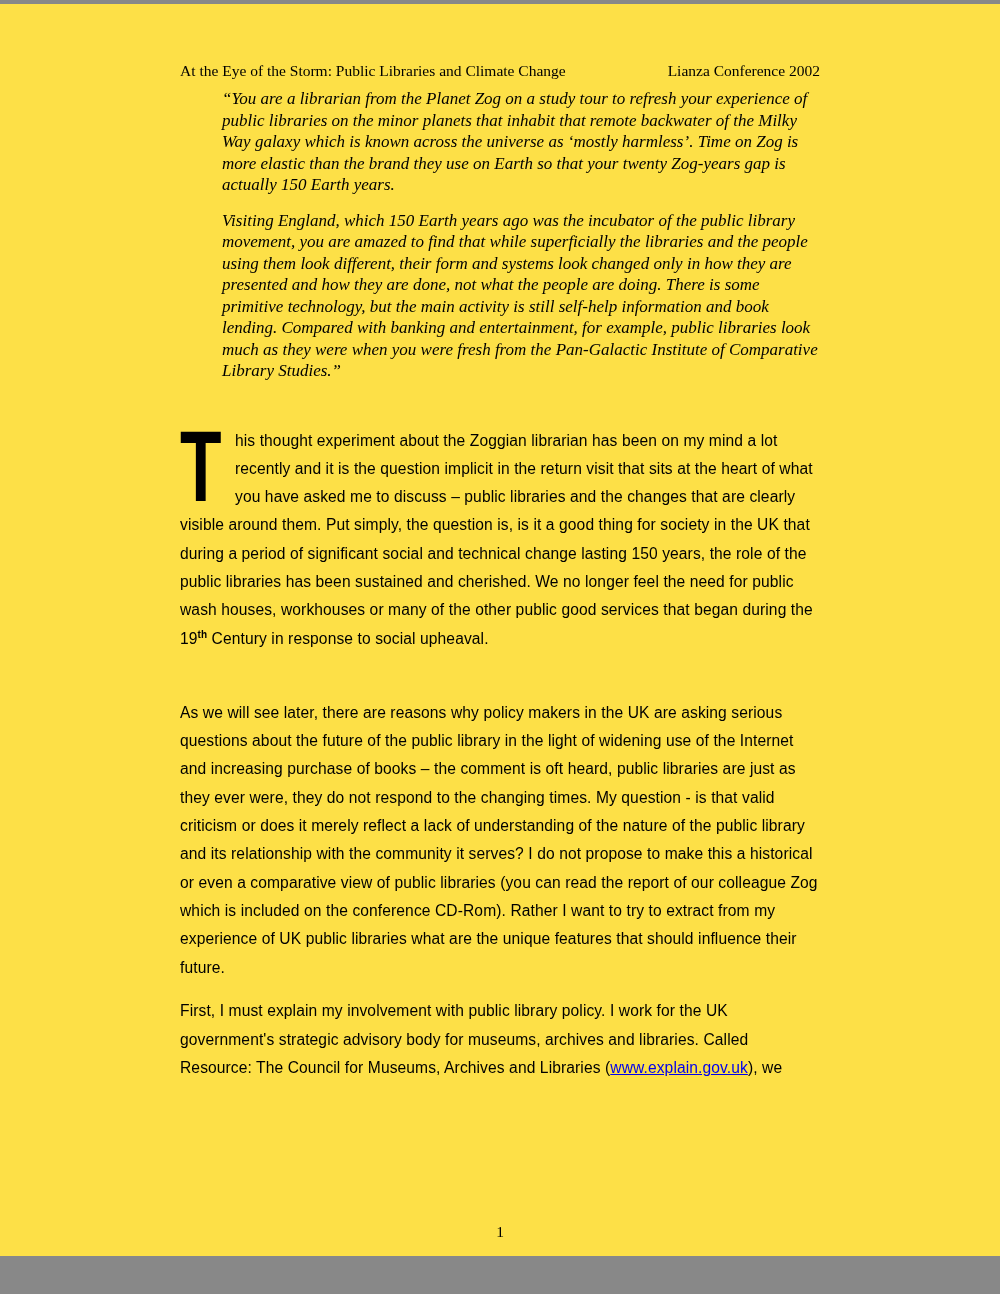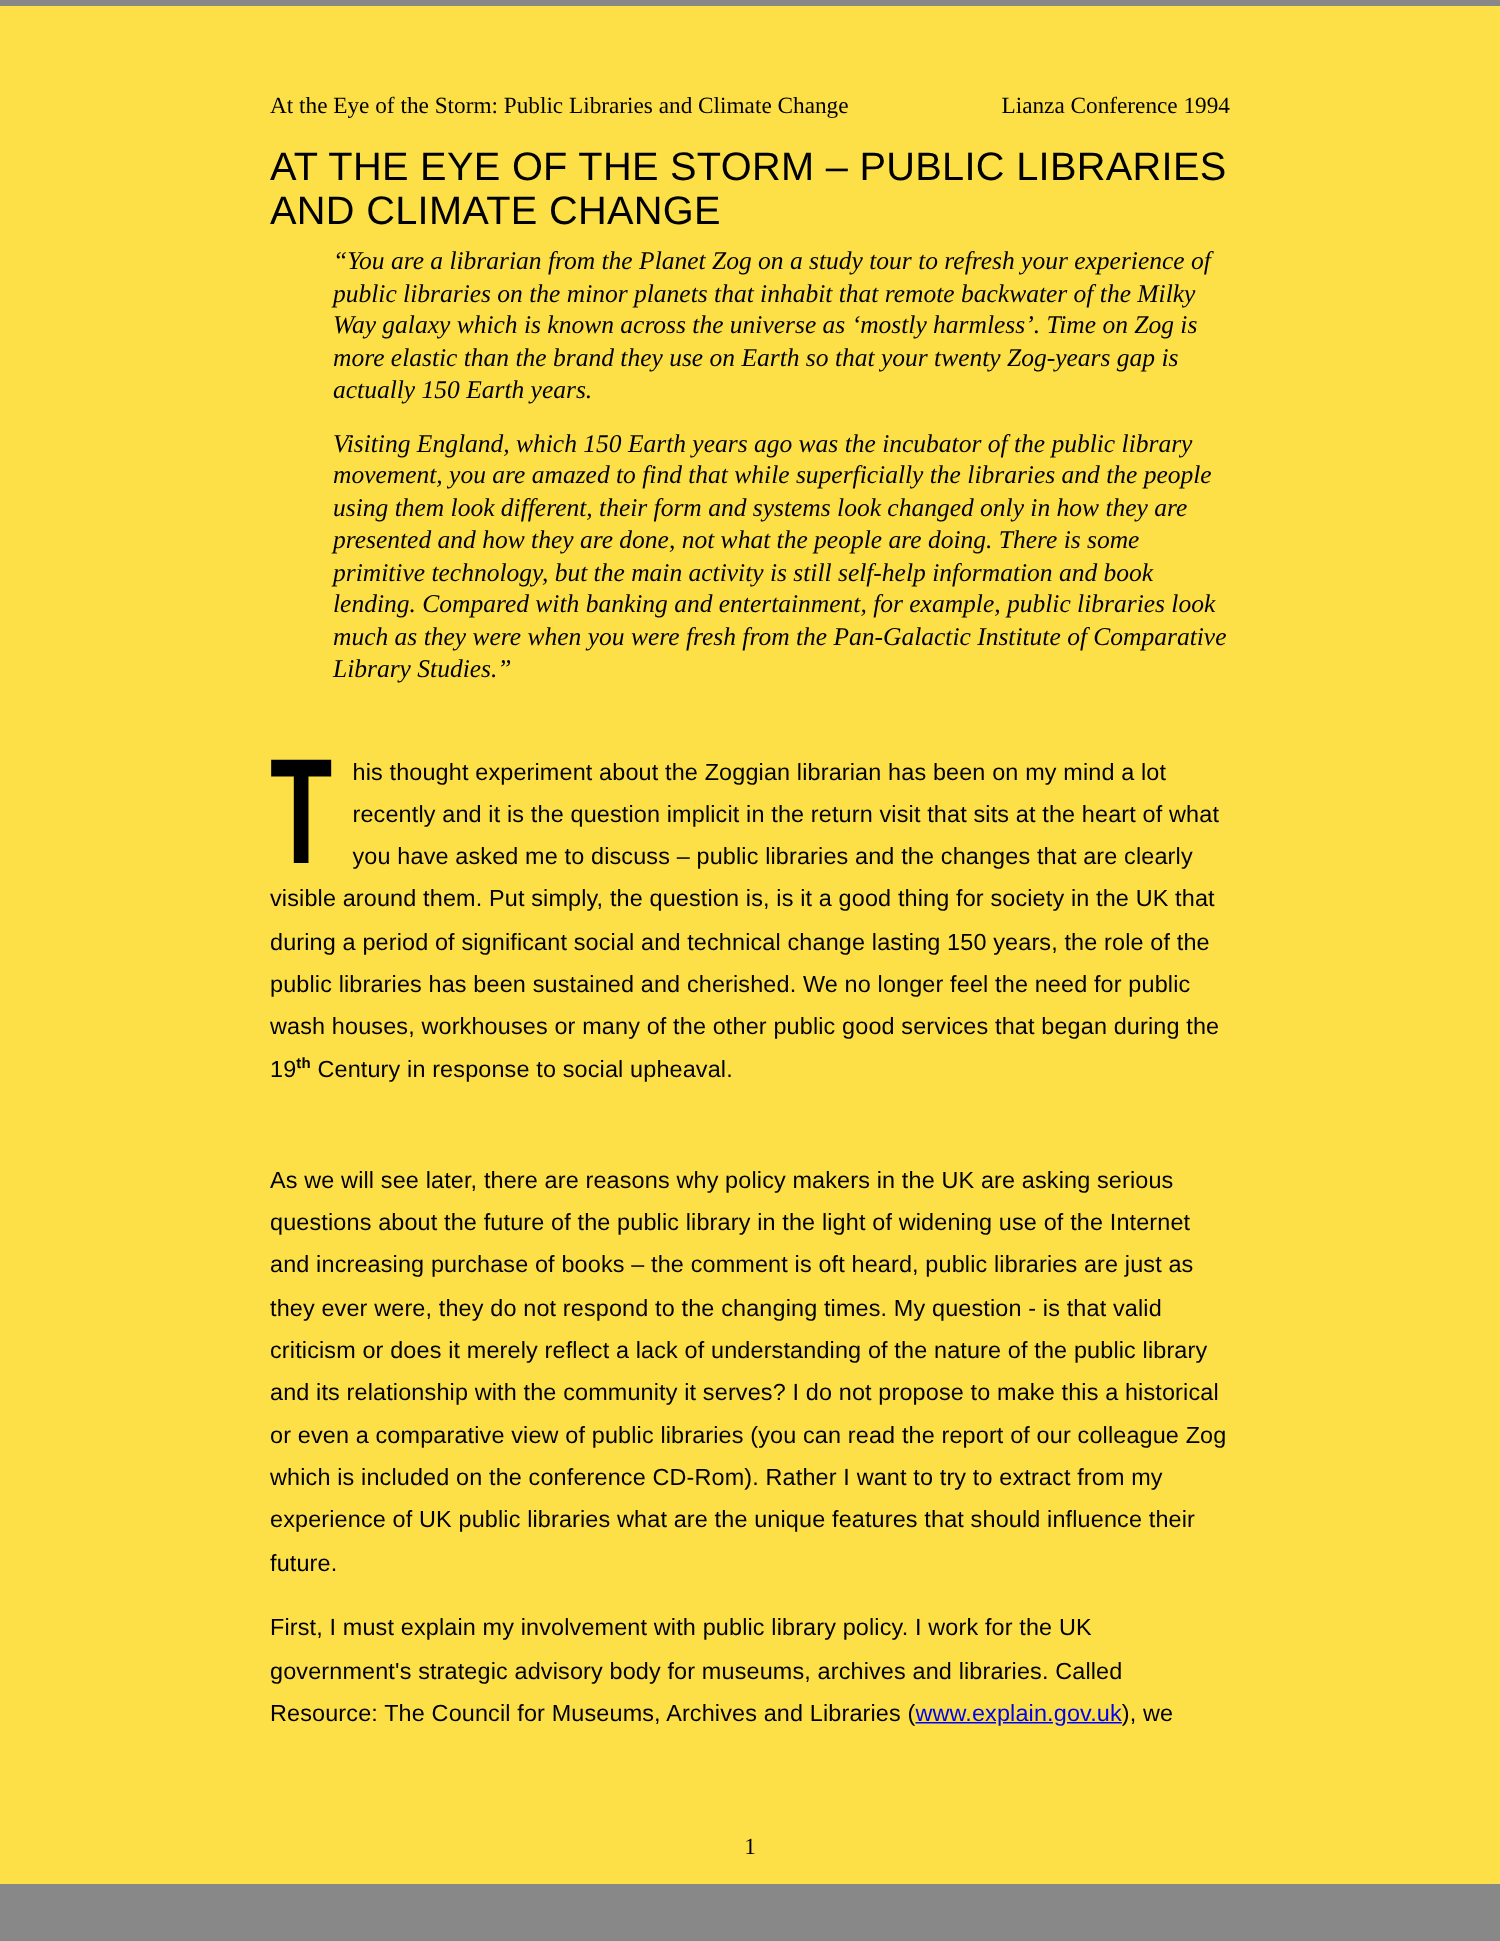--- a/index.html
+++ b/index.html
@@ -102,28 +102,24 @@
 </style>
 </head>
 <body>
 
 <div class="page">
   <div class="content">
 
     <div class="running-head">
       <div class="line1">
         <span>At the Eye of the Storm: Public Libraries and Climate Change</span>
-        <span>Lianza Conference 1994</span>
+        <span>Lianza Conference 2002</span>
       </div>
     </div>
 
-    <h1 class="doc-title">
-      <span>AT THE EYE OF THE STORM – PUBLIC LIBRARIES</span><br>
-      <span>AND CLIMATE CHANGE</span>
-    </h1>
 
     <p class="quote q1">“You are a librarian from the Planet Zog on a study tour to refresh your experience of public libraries on the minor planets that inhabit that remote backwater of the Milky Way galaxy which is known across the universe as ‘mostly harmless’. Time on Zog is more elastic than the brand they use on Earth so that your twenty Zog-years gap is actually 150 Earth years.</p>
 
     <p class="quote q2">Visiting England, which 150 Earth years ago was the incubator of the public library movement, you are amazed to find that while superficially the libraries and the people using them look different, their form and systems look changed only in how they are presented and how they are done, not what the people are doing. There is some primitive technology, but the main activity is still self-help information and book lending. Compared with banking and entertainment, for example, public libraries look much as they were when you were fresh from the Pan-Galactic Institute of Comparative Library Studies.”</p>
 
     <p class="body-para para1">
       <span class="drop-cap">
           <span>T</span>
         </span><span>his thought experiment about the Zoggian librarian has been on my mind a lot recently and it is the question implicit in the return visit that sits at the heart of what you have asked me to discuss – public libraries and the changes that are clearly visible around them. Put simply, the question is, is it a good thing for society in the UK that during a period of significant social and technical change lasting 150 years, the role of the public libraries has been sustained and cherished. We no longer feel the need for public wash houses, workhouses or many of the other public good services that began during the 19</span><sup class="ordinal">th</sup><span> Century in response to social upheaval.</span>
     </p>

